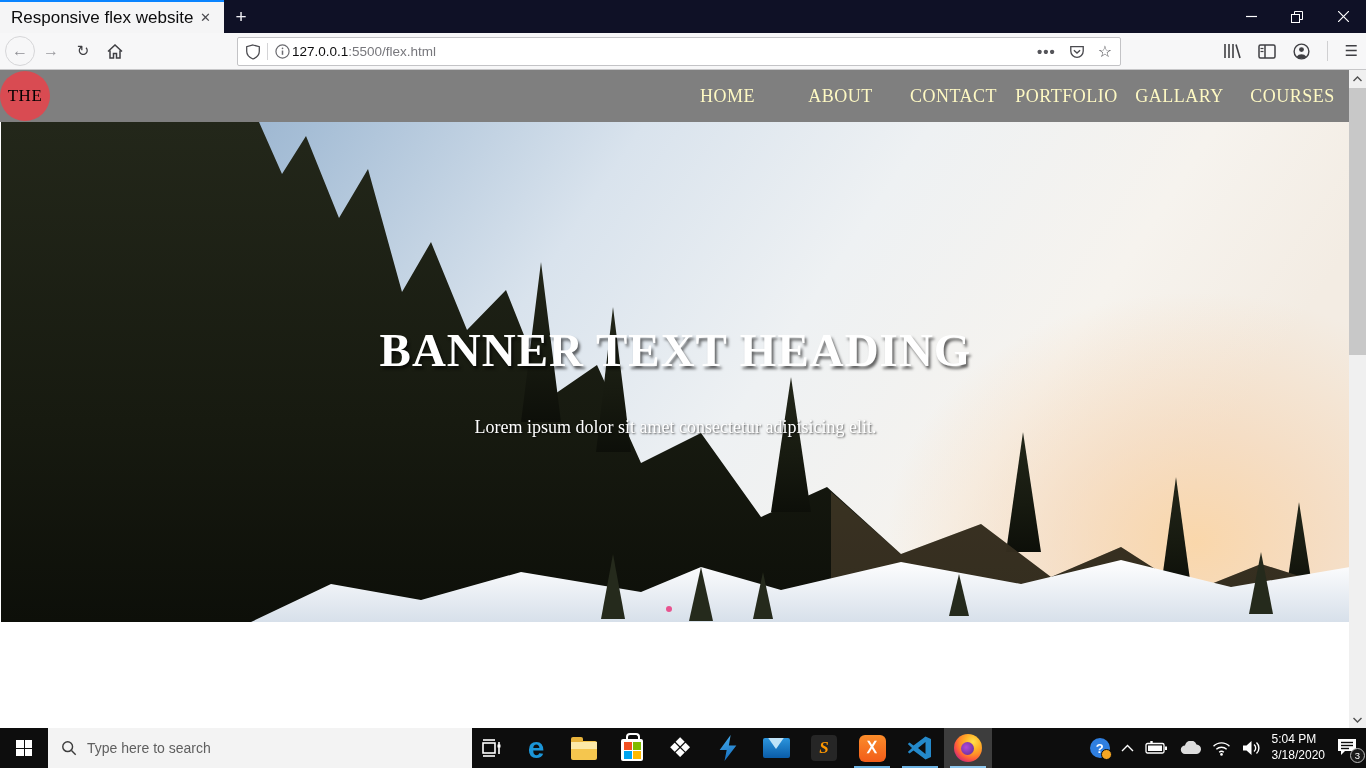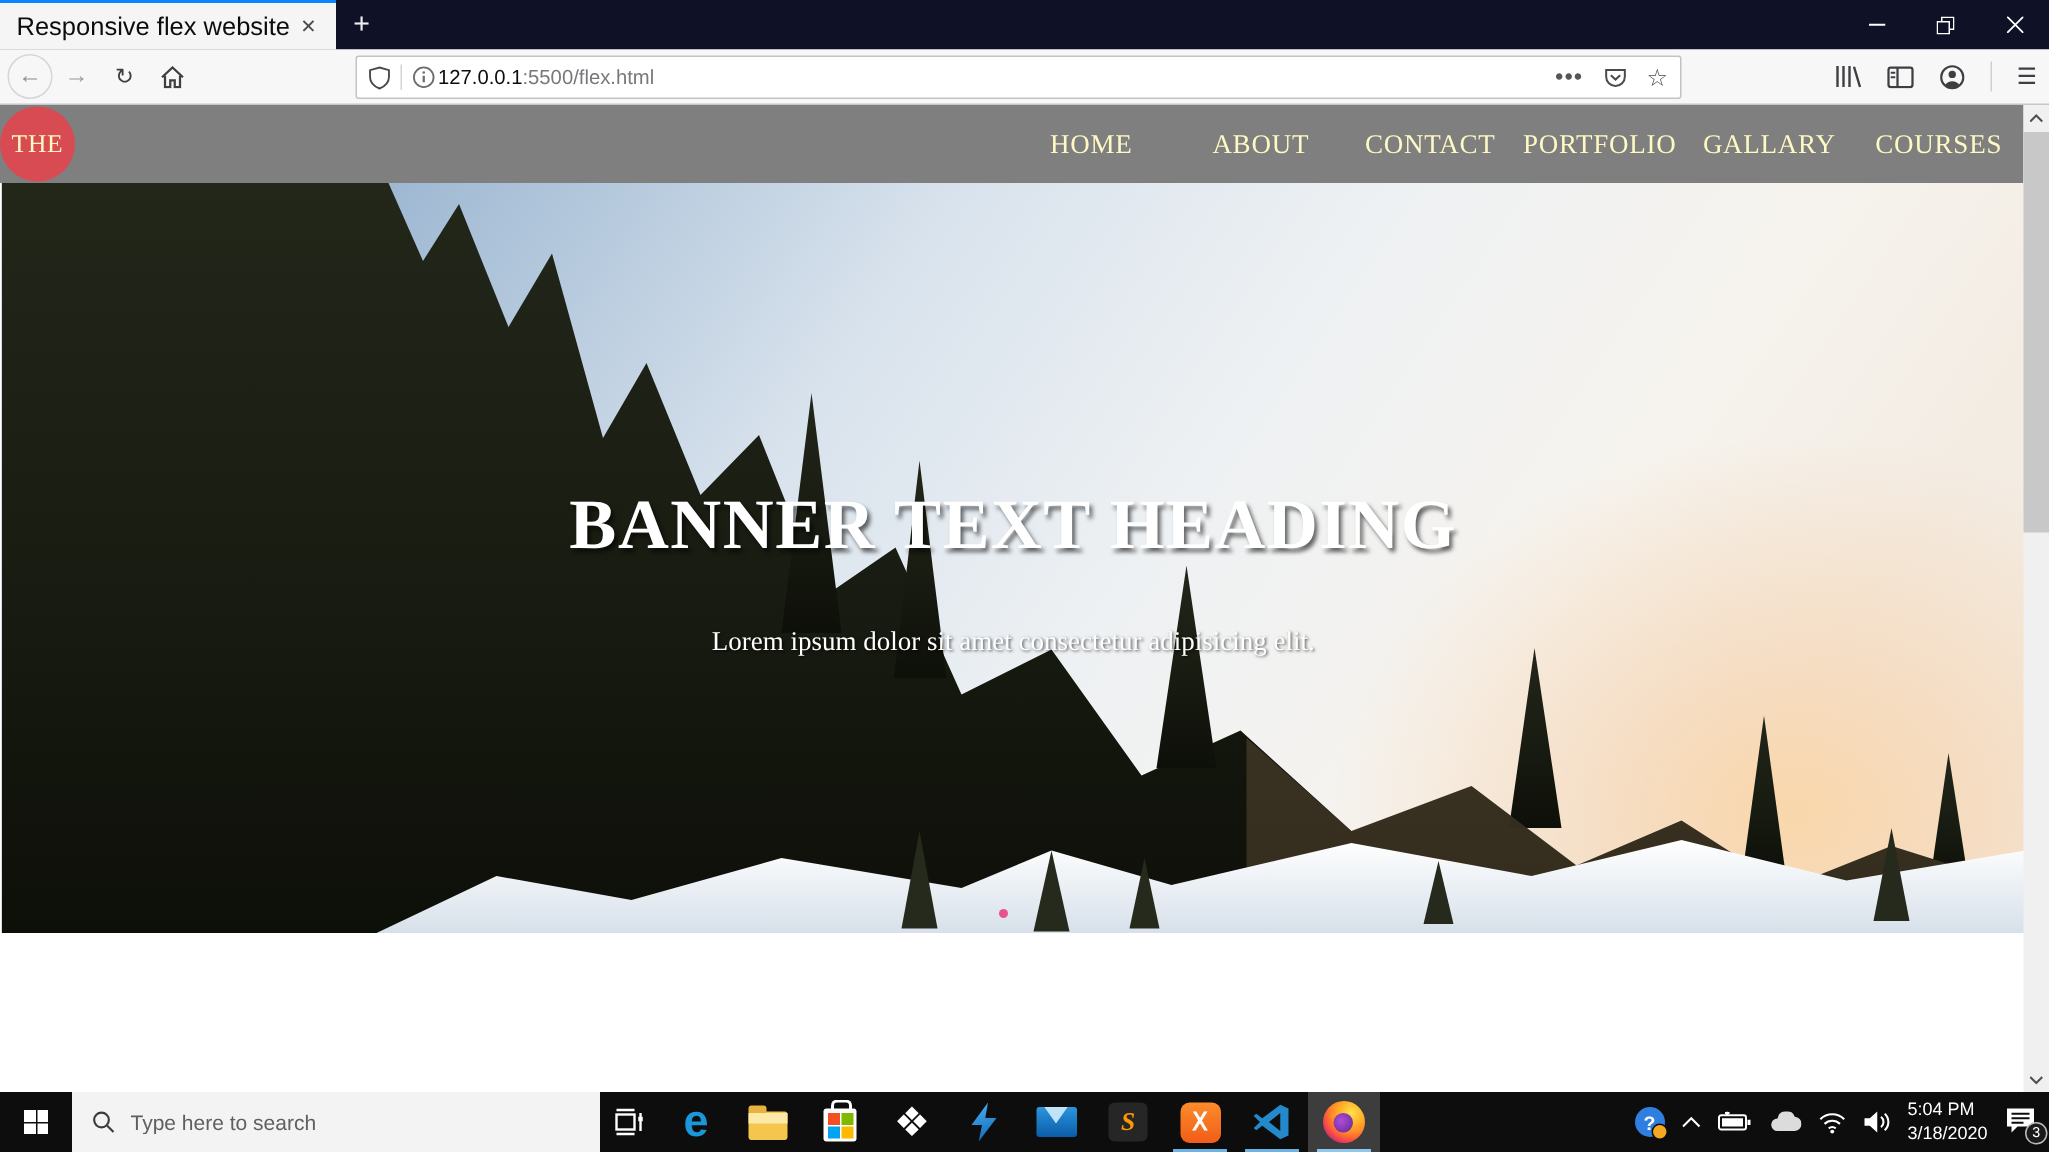--- a/index.html
+++ b/index.html
@@ -35,21 +35,21 @@
 
   
   .scrollbar { position:absolute; right:0; top:70px; width:17px; height:658px; background:#f0f0f0; }
   .sb-arrow { position:absolute; left:0; width:17px; height:17px; display:flex; align-items:center; justify-content:center; color:#505050; font-size:9px; }
   .sb-up { top:0; } .sb-down { bottom:0; }
   .sb-thumb { position:absolute; left:0; top:18px; width:17px; height:267px; background:#c8c8c8; }
 
   
   .site-header { position:absolute; top:70px; left:0; width:1349px; height:52px; background:#7f7f7f; display:flex; align-items:center; }
   .logo { display:flex; align-items:center; }
-  .logo-badge { width:50px; height:50px; margin:1px 0 1px 0; border-radius:50%; background:#d94b52; color:#fef9c3; display:flex; align-items:center; justify-content:center; font-family:"Liberation Serif", serif; font-size:17px; letter-spacing:0.5px; }
+  .logo-badge { width:50px; height:50px; margin:1px 0 1px 0; border-radius:50%; background:#d94b52; color:#000000; display:flex; align-items:center; justify-content:center; font-family:"Liberation Serif", serif; font-size:17px; letter-spacing:0.5px; }
   .logo-name { font-family:"Liberation Serif", serif; font-size:37px; color:#3d3d3d; margin-left:-5px; letter-spacing:1px; }
   .site-nav { margin-left:auto; display:flex; }
   .nav-link { width:113px; text-align:center; color:#fef9c3; font-family:"Liberation Serif", serif; font-size:18px; letter-spacing:0.5px; cursor:pointer; }
 
   
   .banner { position:absolute; top:122px; left:1px; width:1349px; height:500px; overflow:hidden; }
   .banner svg.scene { position:absolute; top:0; left:0; width:100%; height:100%; }
   .banner-copy { position:absolute; top:205px; left:0; width:100%; text-align:center; }
   .banner-heading { font-family:"Liberation Serif", serif; font-weight:700; font-size:47px; letter-spacing:1px; color:#fff; line-height:1; text-shadow:2px 3px 3px rgba(0,0,0,0.6); }
   .banner-sub { margin-top:43px; font-family:"Liberation Serif", serif; font-size:18px; color:#fff; text-shadow:1px 1px 2px rgba(0,0,0,0.65);text-align:center; }
@@ -58,21 +58,21 @@
 
   
   .taskbar { position:absolute; top:728px; left:0; width:1366px; height:40px; background:#0d0d0d; display:flex; align-items:stretch; }
   .tb-cell { width:48px; display:flex; align-items:center; justify-content:center; position:relative; }
   .tb-cell.w40 { width:40px; }
   .tb-cell.running::after { content:""; position:absolute; bottom:0; left:6px; right:6px; height:2px; background:#6cb2e2; }
   .tb-cell.active { background:#3d3d3d; }
   .tb-cell.active::after { background:#8ec8ef; }
   .win-logo { width:16px; height:16px; display:grid; grid-template-columns:7.5px 7.5px; grid-template-rows:7.5px 7.5px; gap:1px; }
   .win-logo span { background:#fff; }
-  .tb-search { width:352px; background:#f3f3f3; display:flex; align-items:center; padding-left:13px; gap:10px; }
+  .tb-search { width:424px; background:#f3f3f3; display:flex; align-items:center; padding-left:13px; gap:10px; }
   .tb-search input { border:none; outline:none; background:transparent; font-size:14px; color:#3c3c3c; width:280px; font-family:"Liberation Sans", sans-serif; }
   .tb-search input::placeholder { color:#5f5f5f; opacity:1; }
 
   
   .edge-e { color:#1b96d8; font-size:30px; font-weight:700; line-height:0.8; font-family:"Liberation Sans", sans-serif; }
   .folder { position:relative; width:26px; height:19px; background:linear-gradient(#f9d named,#f5c64e); background:#f5c64e; border-radius:2px; margin-top:4px; }
   .folder::before { content:""; position:absolute; top:-4px; left:0; width:12px; height:5px; background:#e8b33c; border-radius:2px 2px 0 0; }
   .folder::after { content:""; position:absolute; top:1px; left:0; width:26px; height:7px; background:#fce9a8; }
   .store { position:relative; width:22px; height:22px; background:#fff; border-radius:2px; margin-top:4px; display:grid; place-content:center; grid-template-columns:8px 8px; grid-template-rows:8px 8px; gap:1px; }
   .store::before { content:""; position:absolute; top:-6px; left:5px; width:10px; height:6px; border:2px solid #fff; border-bottom:none; border-radius:4px 4px 0 0; }

